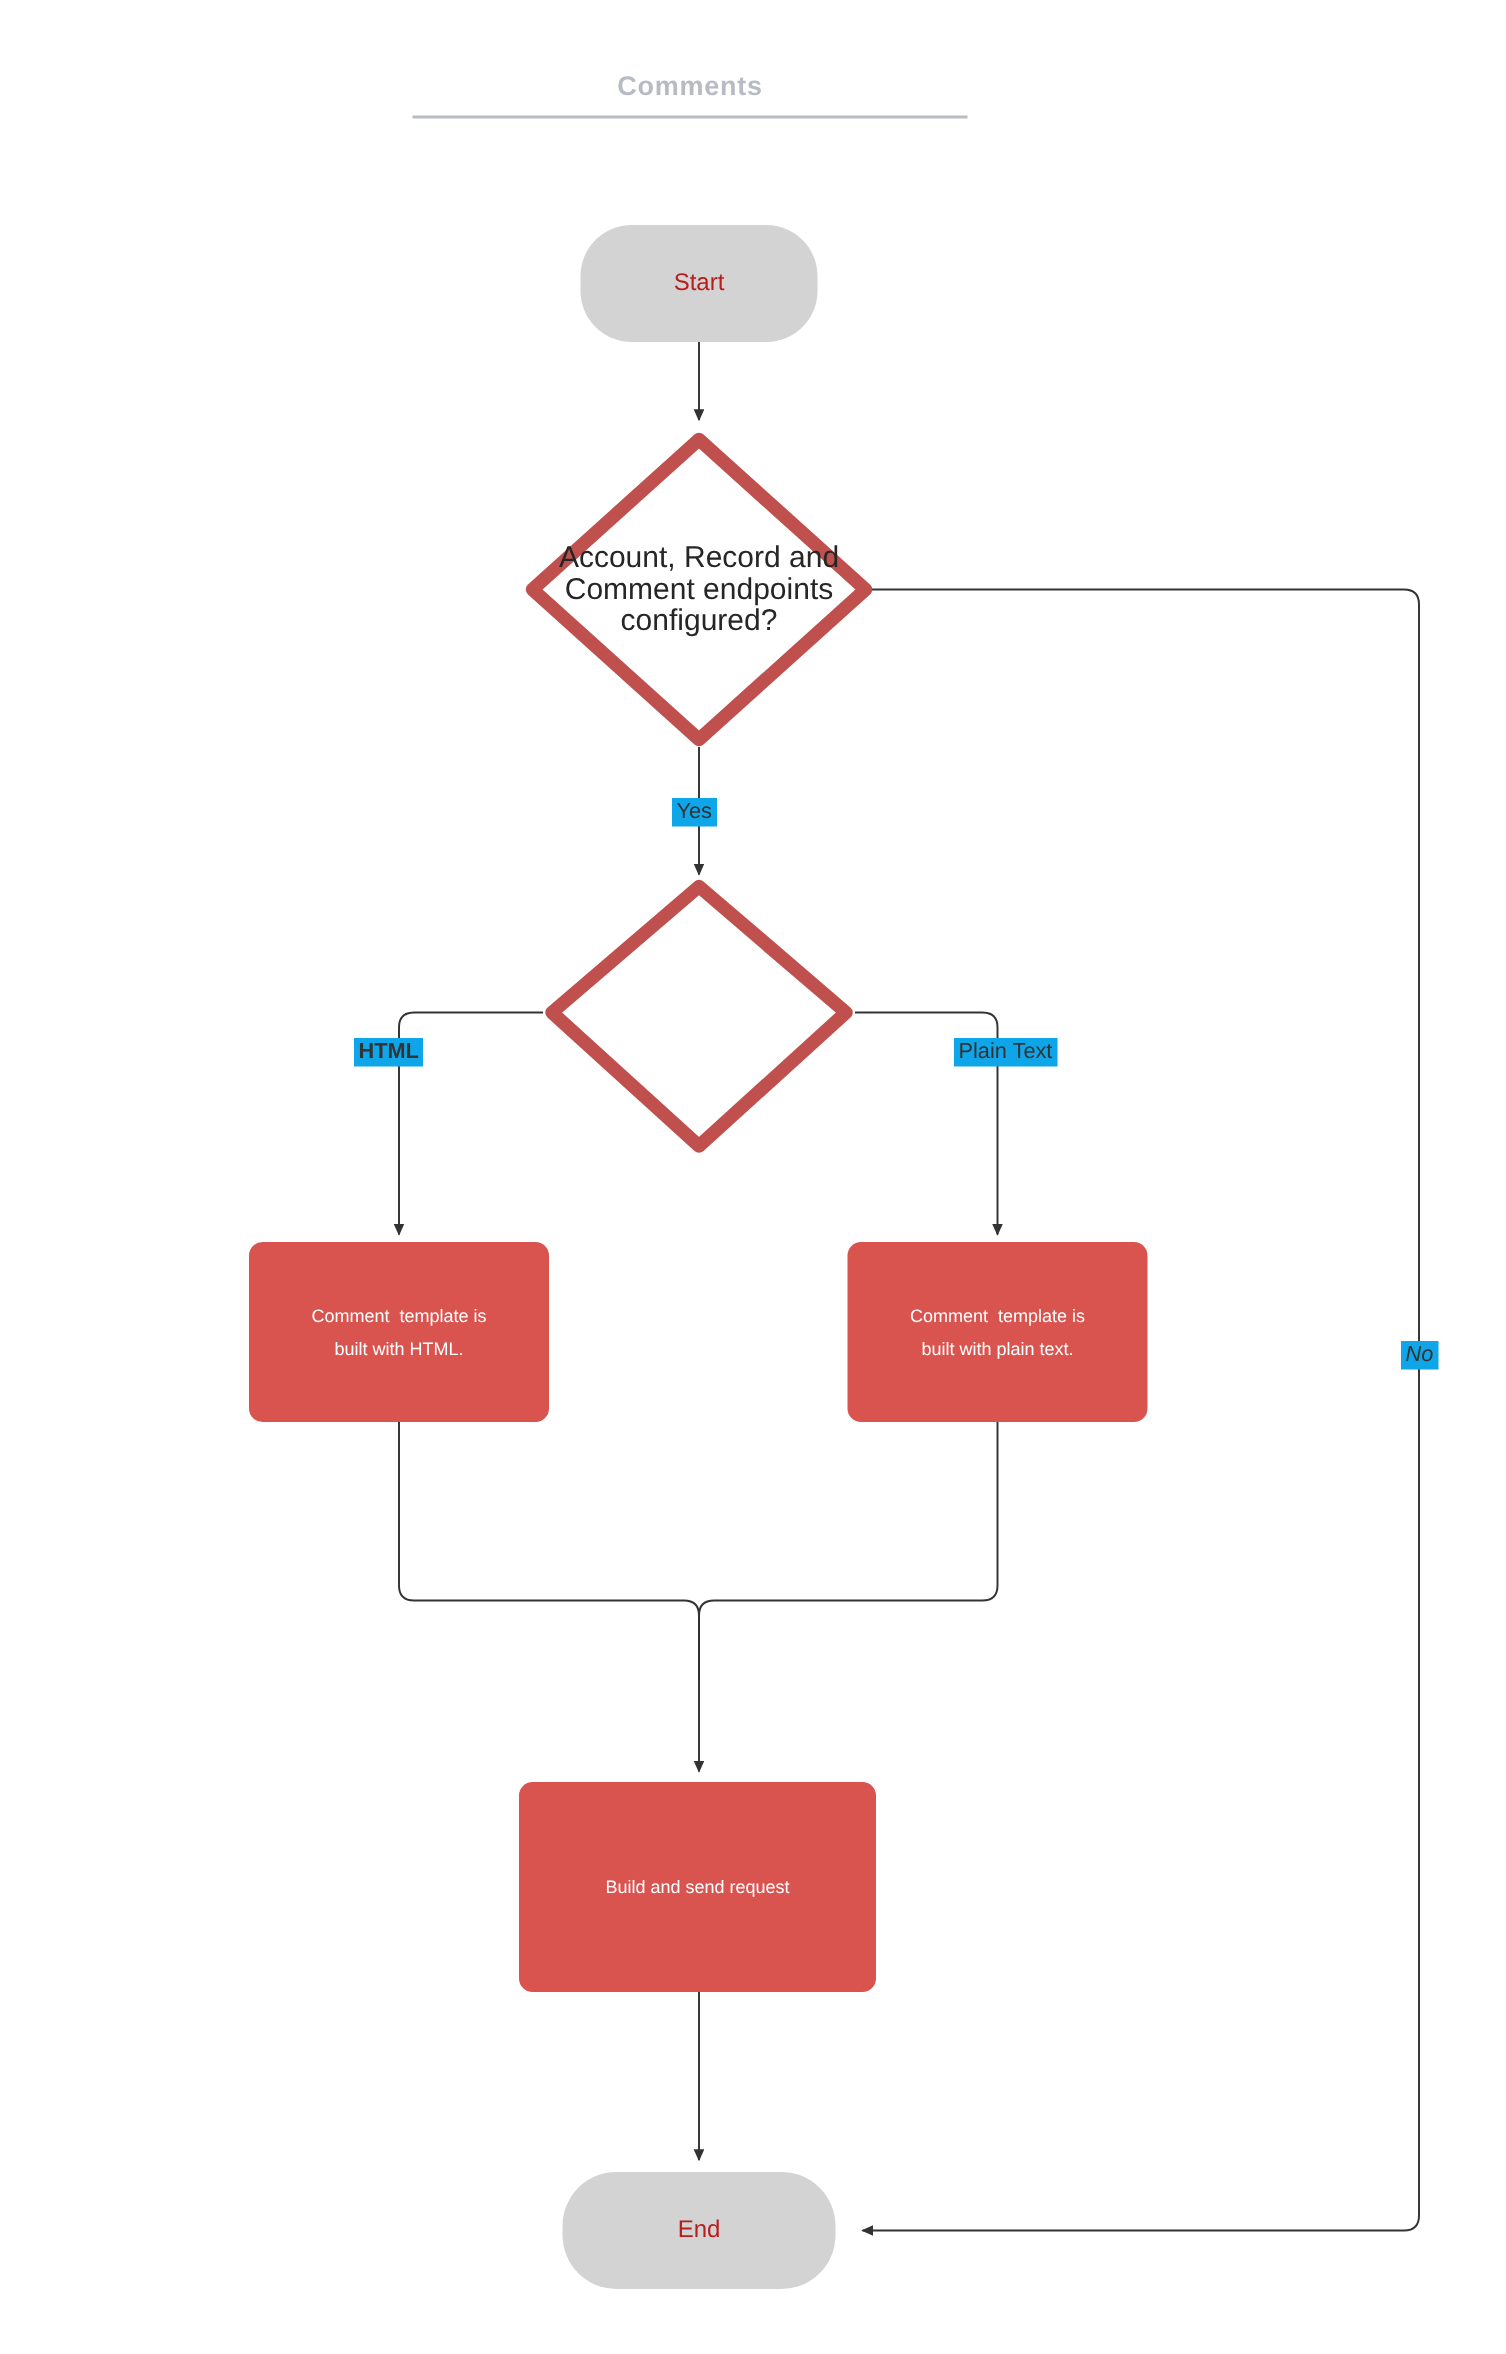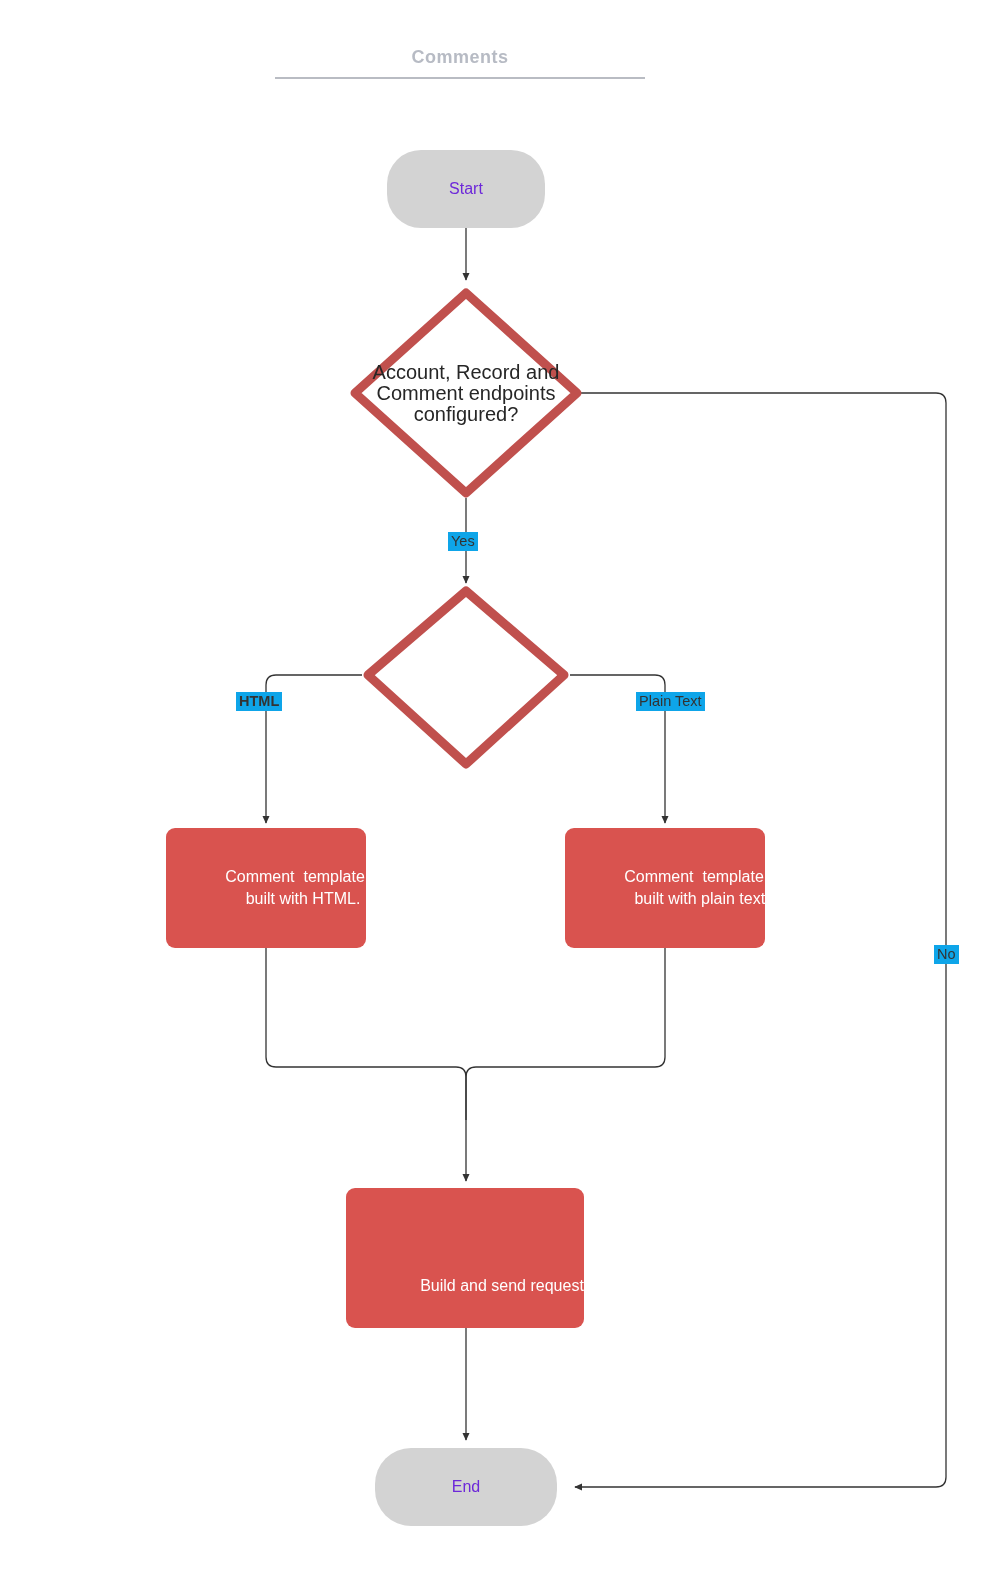--- a/index.html
+++ b/index.html
@@ -52,33 +52,32 @@
     position: absolute;
     display: flex;
     align-items: center;
     justify-content: center;
     text-align: center;
     pointer-events: none;
     white-space: pre;
   }
   .terminator-label {
     font-size: 16px;
-    color: #6d28d9;
+    color: #b91c1c;
     line-height: 20px;
   }
   .decision-label {
     font-size: 20px;
     color: #262626;
     line-height: 21px;
   }
   .process-label {
-    font-size: 16px;
+    font-size: 12px;
     color: #ffffff;
     line-height: 22px;
-    padding-left: 37px;
   }
   .edge-label {
     position: absolute;
     font-size: 14.5px;
     color: #333333;
     line-height: 17px;
     background: #0ea5e9;
     padding: 1px 3px;
     white-space: nowrap;
   }
@@ -137,25 +136,25 @@
 Comment endpoints
 configured?</div>
 
 
   <div class="node-label process-label" style="left:166px; top:828px; width:200px; height:120px;">Comment  template is
 built with HTML.</div>
 
   <div class="node-label process-label" style="left:565px; top:828px; width:200px; height:120px;">Comment  template is
 built with plain text.</div>
 
-  <div class="node-label process-label" style="left:346px; top:1216px; width:238px; height:140px;border-radius:17px;">Build and send request</div>
+  <div class="node-label process-label" style="left:346px; top:1188px; width:238px; height:140px;border-radius:17px;">Build and send request</div>
 
   <div class="node-label terminator-label" style="left:375px; top:1448px; width:182px; height:78px;">End</div>
 
   <div class="edge-label" style="left:448px; top:532px;">Yes</div>
 
-  <div class="edge-label" style="left:934px; top:945px;">No</div>
+  <div class="edge-label" style="left:934px; top:894px;font-style:italic;">No</div>
 
   <div class="edge-label" style="left:236px; top:692px;font-weight:bold;">HTML</div>
 
   <div class="edge-label" style="left:636px; top:692px;">Plain Text</div>
 
 </div>
 
 </body></html>

